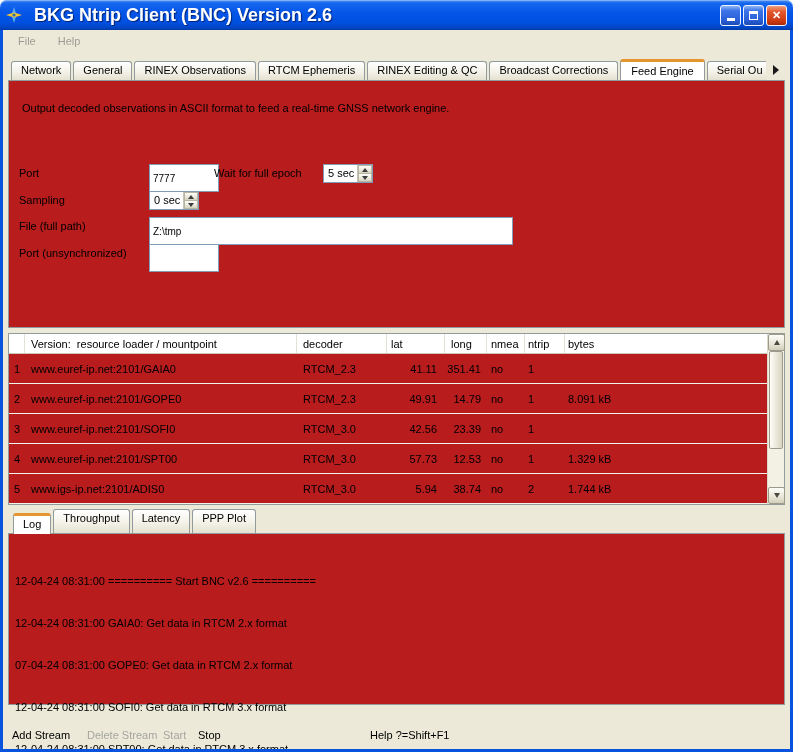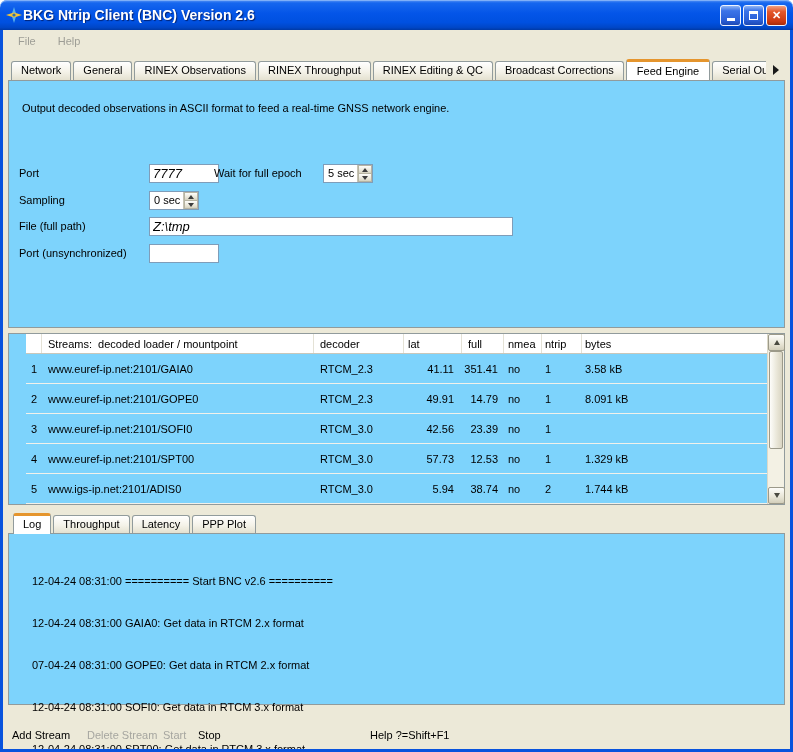--- a/index.html
+++ b/index.html
@@ -7,21 +7,21 @@
   .window { width:793px; height:752px; position:relative; }
 
   
   .titlebar {
     height:30px; display:flex; align-items:center; padding:0 6px;
     background:linear-gradient(180deg,#5a96f5 0%,#1667ee 10%,#0455e8 45%,#0050e0 75%,#0046c6 92%,#0039a5 100%);
     border-radius:7px 7px 0 0; position:relative;
     box-shadow: inset 0 1px 0 #7fb0f8;
   }
   .app-icon { width:16px; height:16px; display:inline-block; }
-  .title { color:#fff; font-weight:bold; font-size:14px; margin-left:1px; flex:1;
+  .title { color:#fff; font-weight:bold; font-size:18px; margin-left:12px; flex:1;
            text-shadow:1px 1px 1px rgba(0,0,40,.6); white-space:nowrap; overflow:hidden; }
   .winbtn { width:21px; height:21px; border-radius:3px; border:1px solid #eef3ff; margin-left:2px;
             display:flex; align-items:center; justify-content:center; cursor:default; }
   .winbtn.minb,.winbtn.maxb { background:linear-gradient(180deg,#8fb4f4 0%,#3c74e8 25%,#2a5fd7 75%,#1d49b4 100%); }
   .winbtn.closeb { background:linear-gradient(180deg,#f0a080 0%,#e3572b 30%,#cc3911 80%,#a82b08 100%); }
   .g-min { width:8px; height:3px; background:#fff; margin-top:9px; }
   .g-max { width:9px; height:9px; border:1px solid #fff; border-top-width:3px; }
   .g-close { color:#fff; font-size:11px; font-weight:bold; line-height:1; }
 
   
@@ -39,30 +39,30 @@
   .tab { height:19px; line-height:17px; padding:0 9px;
          background:linear-gradient(180deg,#ffffff 0%,#f4f2e8 55%,#e4e1d0 100%);
          border:1px solid #919b9c; border-bottom:none; border-radius:3px 3px 0 0; margin-right:2px; }
   .tab.active { height:22px; line-height:18px; background:#fff; border-top:3px solid #e5952d;
                 margin-bottom:-1px; z-index:3; position:relative; padding:0 10px; }
   .tab-scroll { position:absolute; right:6px; top:31px; width:16px; height:18px;
                 display:flex; align-items:center; justify-content:center; }
   .tri-right { width:0; height:0; border-top:5px solid transparent; border-bottom:5px solid transparent; border-left:6px solid #1a1a1a; }
 
   
-  .panel { position:absolute; background:#7dd3fc; border:1px solid #919b9c;padding-left:17px; }
+  .panel { position:absolute; background:#b91c1c; border:1px solid #919b9c; }
   #feedPanel   { left:5px; top:50px;  width:777px; height:248px; }
   #streamsPanel{ left:5px; top:303px; width:777px; height:172px; }
   #logPanel    { left:5px; top:503px; width:777px; height:172px; }
 
   
   .desc { position:absolute; left:13px; top:21px; }
   .flabel { position:absolute; }
-  .tinput { position:absolute; height:19px; border:1px solid #7f9db9; background:#fff;
-            font-family:"Liberation Sans", sans-serif; font-size:13px; padding:1px 3px;font-style:italic; }
+  .tinput { position:absolute; height:28px; border:1px solid #7f9db9; background:#fff;
+            font-family:"Liberation Sans", sans-serif; font-size:10px; padding:1px 3px; }
   .spinbox { position:absolute; height:19px; width:50px; border:1px solid #7f9db9; background:#fff; display:flex; }
   .spin-val { flex:1; line-height:17px; padding-left:4px; }
   .spin-btns { width:15px; display:flex; flex-direction:column; border-left:1px solid #c6c3b5; }
   .spin-up,.spin-dn { flex:1; display:flex; align-items:center; justify-content:center;
                       background:linear-gradient(180deg,#fdfdfa,#e6e3d4 70%,#d5d1be); border:1px solid #b7b4a2; }
   .spin-up { border-bottom:none; }
   .tri-up { width:0; height:0; border-left:3px solid transparent; border-right:3px solid transparent; border-bottom:4px solid #3c3c3c; }
   .tri-dn { width:0; height:0; border-left:3px solid transparent; border-right:3px solid transparent; border-top:4px solid #3c3c3c; }
 
   
@@ -90,21 +90,21 @@
           background:linear-gradient(180deg,#fdfdfa,#e8e5d6 60%,#d3cfbb); border:1px solid #9c9a8a; border-radius:2px;
           display:flex; align-items:center; justify-content:center; }
   .sbtn.up { top:0; } .sbtn.down { bottom:0; }
   .sthumb { position:absolute; left:1px; right:1px; top:17px; height:98px;
             background:linear-gradient(90deg,#fdfdfa,#e8e5d6 60%,#d9d5c3); border:1px solid #9c9a8a; border-radius:2px; }
   .s-up { width:0;height:0;border-left:3px solid transparent;border-right:3px solid transparent;border-bottom:5px solid #4a4a40; }
   .s-dn { width:0;height:0;border-left:3px solid transparent;border-right:3px solid transparent;border-top:5px solid #4a4a40; }
 
   
   .btabbar { position:absolute; left:10px; top:482px; height:21px; display:flex; align-items:flex-end; z-index:2; }
-  .btab { height:18px; line-height:16px; padding:0 9px;
+  .btab { height:24px; line-height:16px; padding:0 9px;
           background:linear-gradient(180deg,#ffffff 0%,#f4f2e8 55%,#e4e1d0 100%);
           border:1px solid #919b9c; border-bottom:none; border-radius:3px 3px 0 0; margin-right:2px; }
   .btab.active { height:21px; line-height:17px; background:#fff; border-top:3px solid #e5952d; margin-bottom:-1px; position:relative; z-index:3; }
 
   
   .logbody { padding:12px 4px 0 6px; line-height:14px; white-space:pre; overflow:hidden; }
 
   
   .actionbar { position:absolute; left:9px; top:699px; height:16px; width:770px; }
   .actlbl { position:absolute; top:0; white-space:nowrap; }
@@ -142,21 +142,21 @@
 
       <div class="menubar">
         <span class="menuitem">File</span>
         <span class="menuitem">Help</span>
       </div>
 
       <div class="tabbar">
         <span class="tab">Network</span>
         <span class="tab">General</span>
         <span class="tab">RINEX Observations</span>
-        <span class="tab">RINEX Throughput</span>
+        <span class="tab">RTCM Ephemeris</span>
         <span class="tab">RINEX Editing &amp; QC</span>
         <span class="tab">Broadcast Corrections</span>
         <span class="tab active">Feed Engine</span>
         <span class="tab">Serial Ou</span>
       </div>
       <div class="tab-scroll">
         <span class="tri-right"></span>
       </div>
 
       <div class="panel" id="feedPanel">
@@ -194,38 +194,37 @@
         <span class="flabel" style="left:10px; top:139px;">File (full path)</span>
         <input class="tinput" style="left: 140px; top: 136px; width: 364px;" value="Z:\tmp">
 
         <span class="flabel" style="left:10px; top:166px;">Port (unsynchronized)</span>
         <input class="tinput" style="left: 140px; top: 163px; width: 70px;" value="">
       </div>
 
       <div class="panel" id="streamsPanel">
         <div class="thead">
           <span class="hc col-num"></span>
-          <span class="hc col-mp">Streams:  decoded loader / mountpoint</span>
+          <span class="hc col-mp">Version:  resource loader / mountpoint</span>
           <span class="hc col-dec">decoder</span>
           <span class="hc col-lat">lat</span>
-          <span class="hc col-long">full</span>
+          <span class="hc col-long">long</span>
           <span class="hc col-nmea">nmea</span>
           <span class="hc col-ntrip">ntrip</span>
           <span class="hc col-bytes" style="border-right:none;">bytes</span>
         </div>
 
         <div class="trow">
           <span class="tc col-num">1</span>
           <span class="tc col-mp">www.euref-ip.net:2101/GAIA0</span>
           <span class="tc col-dec">RTCM_2.3</span>
           <span class="tc col-lat">41.11</span>
           <span class="tc col-long">351.41</span>
           <span class="tc col-nmea">no</span>
           <span class="tc col-ntrip">1</span>
-          <span class="tc col-bytes">3.58 kB</span>
         </div>
         <div class="trow">
           <span class="tc col-num">2</span>
           <span class="tc col-mp">www.euref-ip.net:2101/GOPE0</span>
           <span class="tc col-dec">RTCM_2.3</span>
           <span class="tc col-lat">49.91</span>
           <span class="tc col-long">14.79</span>
           <span class="tc col-nmea">no</span>
           <span class="tc col-ntrip">1</span>
           <span class="tc col-bytes">8.091 kB</span>

